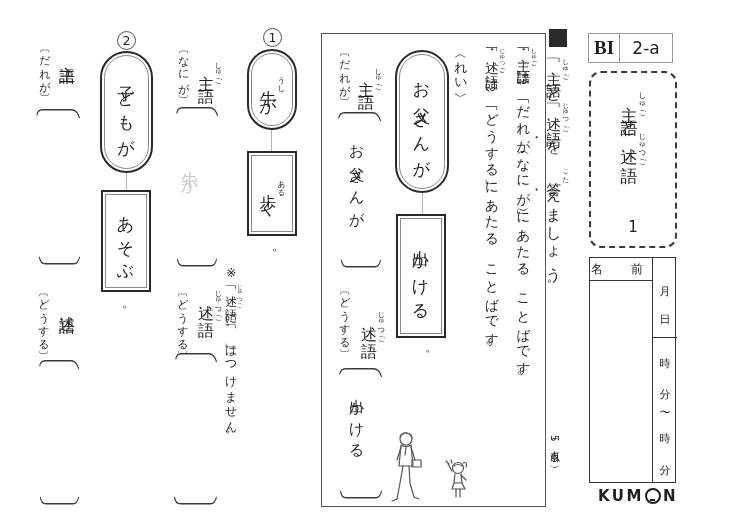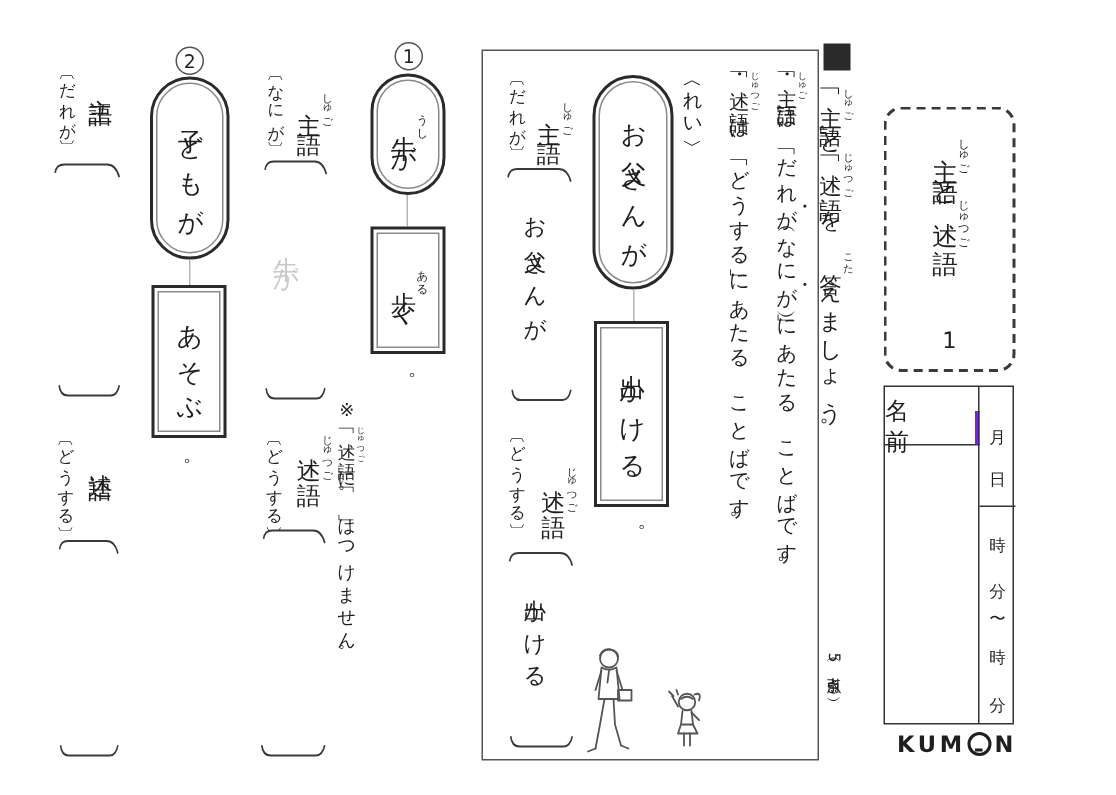--- a/index.html
+++ b/index.html
@@ -19,22 +19,22 @@
   .bi-box { border:1px solid #9a9a9a; display:flex; box-sizing:border-box; background:#fff; }
   .bi-left { width:30px; border-right:1px solid #9a9a9a; display:flex; align-items:center; justify-content:center;
              font-family:"Liberation Serif", serif; font-weight:bold; font-size:19px; }
   .bi-right { flex:1; display:flex; align-items:center; justify-content:center; font-size:17px; }
 
   .title-box { border:2px dashed #3a3a3a; border-radius:12px; box-sizing:border-box; background:#fff; }
   .title-text { font-size:17px; letter-spacing:3px; }
   .title-num { font-size:15px; }
 
   .name-table { border:1.2px solid #333; box-sizing:border-box; background:#fff; }
-  .nt-header { border-right:3px solid #6d28d9; border-bottom:1px solid #333; display:flex; align-items:center;
-               justify-content:center; font-size:16px; letter-spacing:8px; box-sizing:border-box;margin-top:16px; }
+  .nt-header { border-right:1px solid #6d28d9; border-bottom:1px solid #333; display:flex; align-items:center;
+               justify-content:center; font-size:12px; letter-spacing:8px; box-sizing:border-box; }
   .nt-vline { background:#333; }
   .nt-hline { background:#333; }
   .nt-field { font-size:11px; text-align:center; }
 
   .kumon { display:flex; align-items:center; font-weight:bold; font-size:15px; letter-spacing:2.5px; }
   .kumon-o { width:12px; height:12px; border:2.2px solid #1f1f1f; border-radius:50%; display:inline-block;
              position:relative; margin:0 2px 0 1px; }
   .kumon-o::after { content:""; position:absolute; left:3px; bottom:1.5px; width:5px; height:1.8px; background:#1f1f1f; }
 
   .ex-box { border:1.5px solid #555; box-sizing:border-box; background:#fff; }
@@ -67,20 +67,24 @@
 </style>
 </head>
 <body>
 
 <div class="sheet">
 
   <div class="abs marker" style="left:549px; top:29px; width:18px; height:18px;"></div>
   <div class="abs v instr" style="left:544px; top:53px; height:340px;"><span>「</span><ruby>主語<rt>しゅご</rt></ruby><span>」と「</span><ruby>述語<rt>じゅつご</rt></ruby><span>」を　</span><ruby>答<rt>こた</rt></ruby><span>えましょう。</span></div>
   <div class="abs v penalty" style="left:549px; top:434px; height:75px;">（5点引き）</div>
 
+  <div class="abs bi-box" style="left:588px; top:33px; width:85px; height:30px;">
+    <div class="bi-left">BI</div>
+    <div class="bi-right">2-a</div>
+  </div>
 
   <div class="abs title-box" style="left:589px; top:71px; width:88px; height:177px;">
     <div class="abs v title-text" style="left:50%; transform:translateX(-50%); top:14px; height:120px;"><ruby>主語<rt>しゅご</rt></ruby><span>と</span><ruby>述語<rt>じゅつご</rt></ruby></div>
     <div class="abs title-num" style="left:0; right:0; bottom:10px; text-align:center;">1</div>
   </div>
 
   <div class="abs name-table" style="left:589px; top:257px; width:87px; height:226px;">
     <div class="abs nt-header" style="left:0; top:0; width:63px; height:23px;">名　前</div>
     <div class="abs" style="left:0; top:23px; width:62px; height:201px;"></div>
     <div class="abs nt-vline" style="left:62px; top:0; width:1px; height:100%;"></div>

